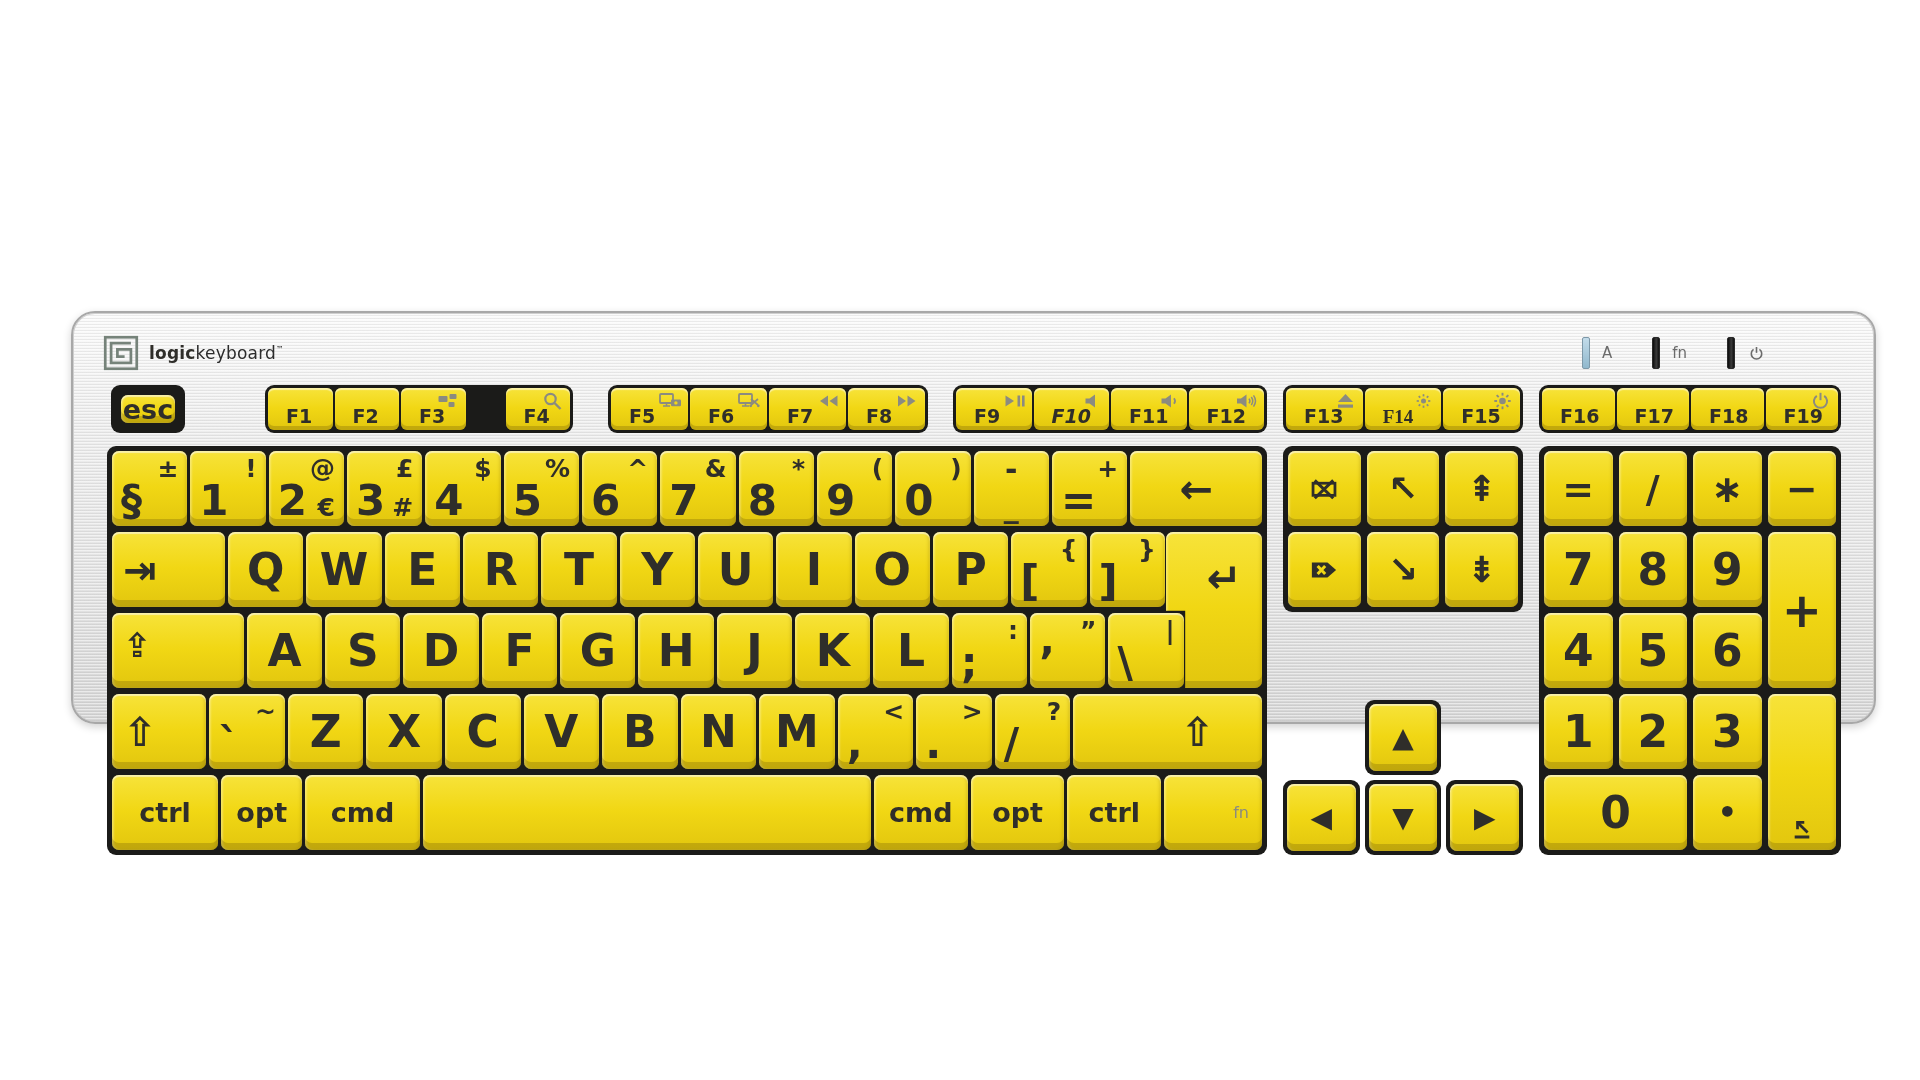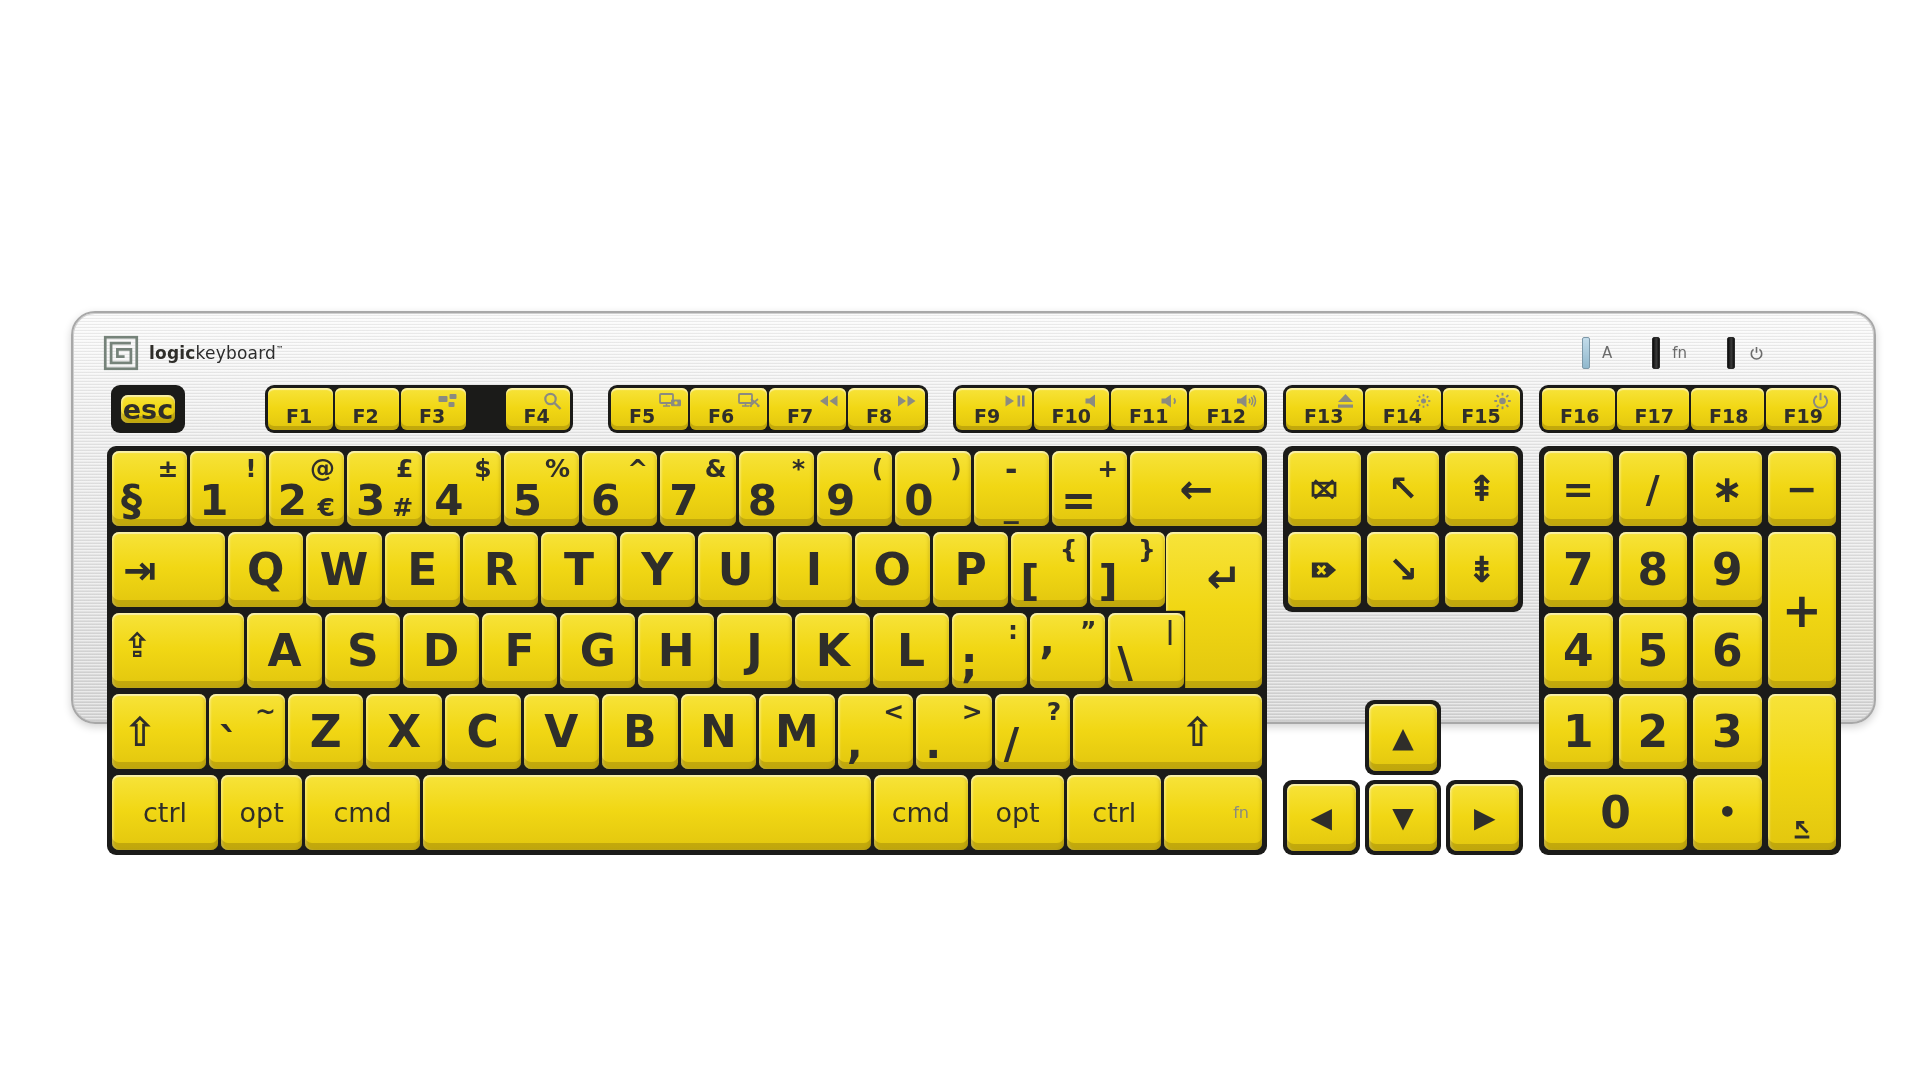--- a/index.html
+++ b/index.html
@@ -64,21 +64,21 @@
   .fngroup .cap{border-radius:6px;box-shadow:inset 0 -4px 0 rgba(116,95,5,.30),inset 0 2px 1px rgba(255,255,255,.55)}
 
   
   .p,.t,.b,.glyph{color:var(--legend);line-height:1}
   .letter .p{font-size:44px;font-weight:700}
   .dual .p{position:absolute;left:9px;bottom:4px;font-size:42px;font-weight:700}
   .dual .t{position:absolute;right:9px;top:5px;font-size:25px;font-weight:700}
   .dual .b{position:absolute;right:9px;bottom:6px;font-size:25px;font-weight:700}
   .stack .cap{flex-direction:column;justify-content:center;gap:7px}
   .stack .t,.stack .p{font-size:30px;font-weight:700}
-  .mod .p{font-size:27px;font-weight:400}
+  .mod .p{font-size:27px;font-weight:700}
   .fnmod .p{position:absolute;right:13px;top:50%;transform:translateY(-50%);color:var(--gray)}
   .esckey .p{font-size:27px;font-weight:700}
   .fngroup .p{position:absolute;left:18px;bottom:4px;font-size:19px;font-weight:700}
   .fngroup .svgicon{position:absolute;top:3px;right:5px;width:25px;height:20px;color:var(--gray)}
   .svgicon svg{width:100%;height:100%}
   .glyph{font-size:40px;font-weight:700}
   .icon-left .glyph{position:absolute;left:11px;top:50%;transform:translateY(-50%)}
   .icon-right .glyph{position:absolute;right:48px;top:50%;transform:translateY(-50%)}
   .capskey .glyph{font-size:34px;top:42%}
   .navg .glyph{font-size:36px}
@@ -230,21 +230,21 @@
             <div class="key" style="flex-grow: 1; flex-basis: 0px;">
               <div class="cap">
                 <span class="p">F9</span>
                 <span class="svgicon"><svg viewBox="0 0 24 20">
                     <path d="M3 4.5 L11.5 10 L3 15.5 Z" fill="currentColor"></path>
                     <rect x="15" y="4.5" width="2.6" height="11" fill="currentColor"></rect>
                     <rect x="19.5" y="4.5" width="2.6" height="11" fill="currentColor"></rect>
                   </svg></span>
               </div>
             </div>
-            <div class="key" style="flex-grow: 1; flex-basis: 0px;">
+            <div class="key" style="flex-grow: 1; flex-basis: 0px; font-style: italic;">
               <div class="cap">
                 <span class="p">F10</span>
                 <span class="svgicon"><svg viewBox="0 0 24 20">
                     <path d="M6 7.5 h4 L15.5 3.5 v13 L10 12.5 H6 Z" fill="currentColor"></path>
                   </svg></span>
               </div>
             </div>
             <div class="key" style="flex-grow: 1; flex-basis: 0px;">
               <div class="cap">
                 <span class="p">F11</span>
@@ -618,21 +618,21 @@
         <div class="plate fngroup" id="fng-3">
             <div class="key" style="flex-grow: 1; flex-basis: 0px;">
               <div class="cap">
                 <span class="p">F13</span>
                 <span class="svgicon"><svg viewBox="0 0 24 20">
                     <path d="M12 3 L19.5 11 H4.5 Z" fill="currentColor"></path>
                     <rect x="4.5" y="13.5" width="15" height="3.2" fill="currentColor"></rect>
                   </svg></span>
               </div>
             </div>
-            <div class="key" style="flex-grow: 1; flex-basis: 0px;">
+            <div class="key" style="flex-grow: 1; flex-basis: 0px; font-family: Liberation Serif, serif;">
               <div class="cap">
                 <span class="p">F14</span>
                 <span class="svgicon"><svg viewBox="0 0 24 20">
                     <circle cx="12" cy="10" r="2.5" fill="currentColor"></circle>
                     <g stroke="currentColor" stroke-width="1.7">
                       <line x1="12" y1="3.2" x2="12" y2="5.4"></line>
                       <line x1="12" y1="14.6" x2="12" y2="16.8"></line>
                       <line x1="5.2" y1="10" x2="7.4" y2="10"></line>
                       <line x1="16.6" y1="10" x2="18.8" y2="10"></line>
                       <line x1="7.2" y1="5.2" x2="8.7" y2="6.7"></line>

